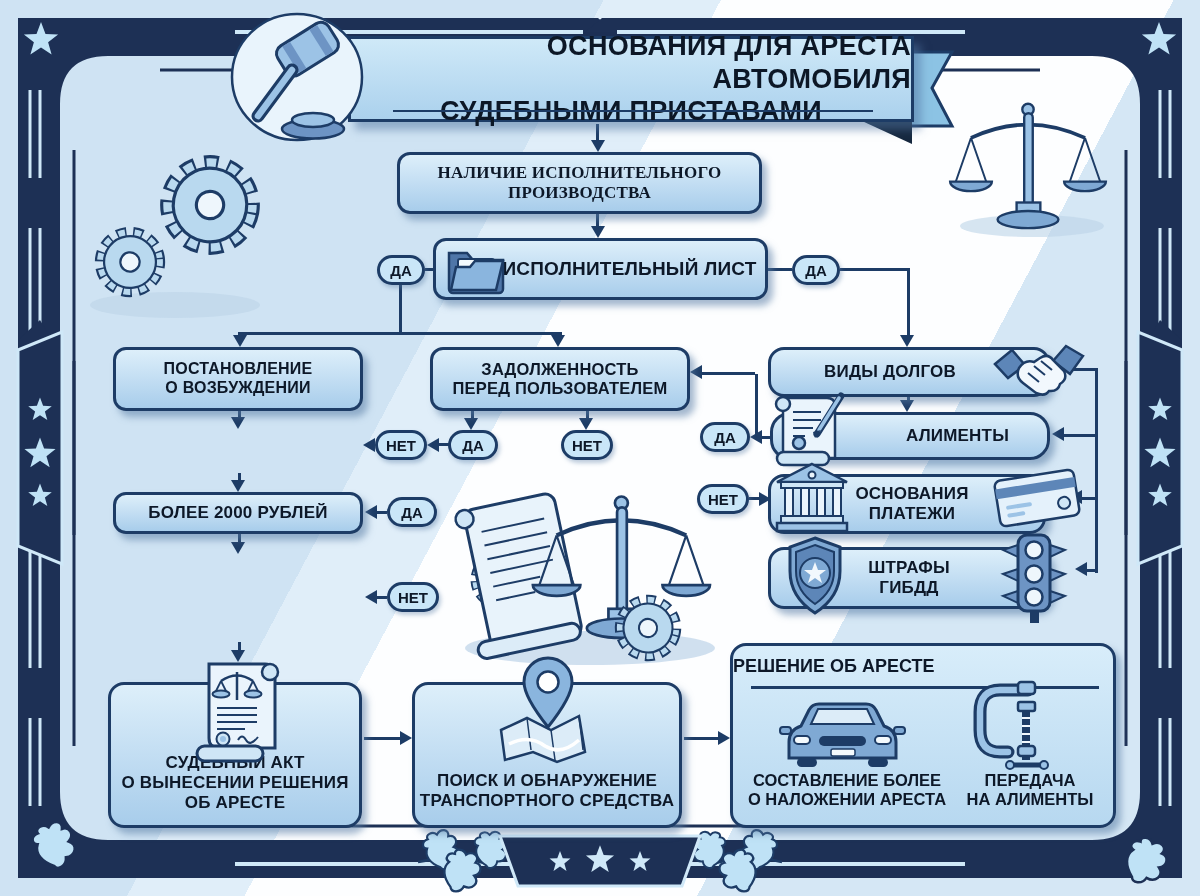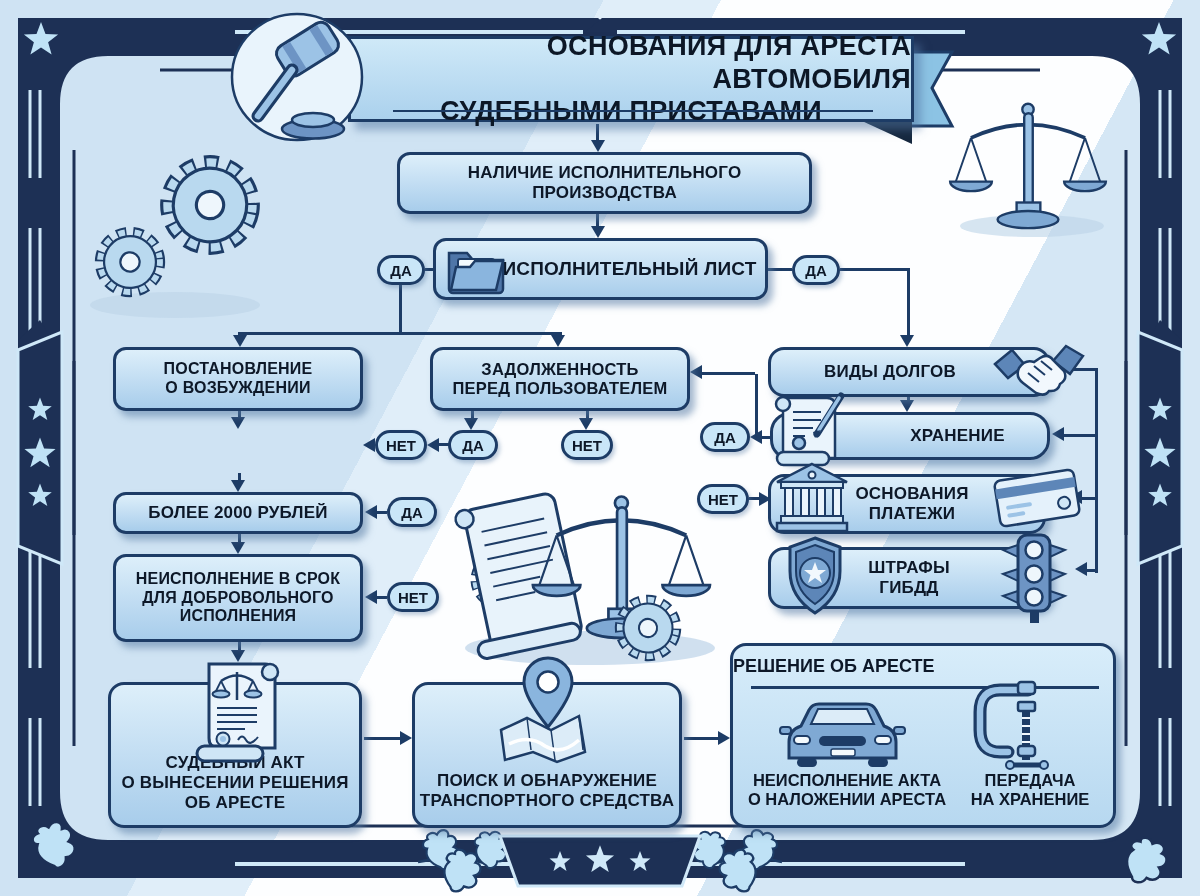--- a/index.html
+++ b/index.html
@@ -259,21 +259,21 @@
   <div class="ah left" style="left:1070px;top:490px;"></div>
 
   <div class="ln" style="left:1087px;top:569px;width:8px;height:3px;"></div>
   <div class="ah left" style="left:1075px;top:562px;"></div>
 
   <div class="ln" style="left:364px;top:737px;width:36px;height:3px;"></div>
   <div class="ah right" style="left:400px;top:731px;"></div>
   <div class="ln" style="left:684px;top:737px;width:36px;height:3px;"></div>
   <div class="ah right" style="left:718px;top:731px;"></div>
 
-  <div class="node" style="left:397px;top:152px;width:415px;height:62px;">
+  <div class="node" style="left:397px;top:152px;width:365px;height:62px;font-family:Liberation Serif, serif;">
     <div class="node-label" style="font-size:17px;">НАЛИЧИЕ ИСПОЛНИТЕЛЬНОГО
 ПРОИЗВОДСТВА</div>
   </div>
 
   <div class="node" style="left:433px;top:238px;width:335px;height:62px;">
     <div class="node-label" style="font-size:19px;padding-left:58px;">ИСПОЛНИТЕЛЬНЫЙ ЛИСТ</div>
   </div>
   <svg class="icon-abs" style="left:445px;top:245px;" width="62" height="50" viewBox="0 0 62 50">
     <path d="M4,8 h18 l6,7 h30 v29 a4,4 0 0 1 -4,4 h-46 a4,4 0 0 1 -4,-4 z" fill="#4f76a8" stroke="#1d3c66" stroke-width="2.5"></path>
     <rect x="13" y="14" width="36" height="12" rx="2" fill="#f4fafd" stroke="#1d3c66" stroke-width="2"></rect>
@@ -283,43 +283,38 @@
   <div class="node" style="left:113px;top:347px;width:250px;height:64px;">
     <div class="node-label" style="font-size:16px;">ПОСТАНОВЛЕНИЕ
 О ВОЗБУЖДЕНИИ</div>
   </div>
 
 
   <div class="node" style="left:113px;top:492px;width:250px;height:42px;">
     <div class="node-label" style="font-size:17px;">БОЛЕЕ 2000 РУБЛЕЙ</div>
   </div>
 
-  <div class="node" style="left:113px;top:554px;width:250px;height:88px;">
-    <div class="node-label" style="font-size:16px;">НЕИСПОЛНЕНИЕ В СРОК
-ДЛЯ ДОБРОВОЛЬНОГО
-ИСПОЛНЕНИЯ</div>
-  </div>
 
   <div class="node" style="left:430px;top:347px;width:260px;height:64px;">
     <div class="node-label" style="font-size:16.5px;">ЗАДОЛЖЕННОСТЬ
 ПЕРЕД ПОЛЬЗОВАТЕЛЕМ</div>
   </div>
 
   <div class="node" style="left:768px;top:347px;width:282px;height:50px;border-radius:16px;padding-left:47px;">
     <div class="node-label" style="font-size:17px;padding-right:85px;">ВИДЫ ДОЛГОВ</div>
   </div>
   <svg class="icon-abs" style="left:992px;top:340px;" width="94" height="68" viewBox="0 0 94 68">
     <polygon points="3,24 20,10 33,25 16,38" fill="#5d86b8" stroke="#1d3c66" stroke-width="2.5"></polygon>
     <polygon points="91,16 74,6 61,21 78,34" fill="#5d86b8" stroke="#1d3c66" stroke-width="2.5"></polygon>
     <path d="M27,28 q6,-9 15,-6 l6,-4 q8,-5 13,2 l11,11 q4,8 -4,13 q-2,8 -11,7 q-4,6 -13,2 l-13,-10 q-8,-6 -4,-15 z" fill="#f2f8fd" stroke="#1d3c66" stroke-width="2.5"></path>
     <path d="M42,26 l11,9 M49,21 l11,9 M36,33 l11,9" stroke="#1d3c66" stroke-width="2" fill="none"></path>
   </svg>
 
   <div class="node" style="left:770px;top:412px;width:280px;height:48px;border-radius:20px;">
-    <div class="node-label" style="font-size:17px;padding-left:95px;">ХРАНЕНИЕ</div>
+    <div class="node-label" style="font-size:17px;padding-left:95px;">АЛИМЕНТЫ</div>
   </div>
   <svg class="icon-abs" style="left:768px;top:390px;" width="86" height="86" viewBox="0 0 86 86">
     <path d="M15,8 h44 q8,0 8,8 v52 h-44 q-8,0 -8,-8 z" fill="#eaf4fc" stroke="#1d3c66" stroke-width="2.5"></path>
     <circle cx="15" cy="14" r="7" fill="#cfe6f6" stroke="#1d3c66" stroke-width="2.5"></circle>
     <rect x="9" y="62" width="52" height="13" rx="6.5" fill="#cfe6f6" stroke="#1d3c66" stroke-width="2.5"></rect>
     <path d="M25,22 h28 M25,30 h28 M25,38 h20 M25,46 h12" stroke="#1d3c66" stroke-width="2" fill="none"></path>
     <circle cx="31" cy="53" r="6" fill="#9cc3e6" stroke="#1d3c66" stroke-width="2.5"></circle>
     <path d="M73,6 L49,44" stroke="#1d3c66" stroke-width="7" stroke-linecap="round"></path>
     <path d="M71,8 L51,40" stroke="#9cc3e6" stroke-width="3.5" stroke-linecap="round"></path>
     <polygon points="47,48 53,40 45,42" fill="#1d3c66"></polygon>
@@ -403,24 +398,24 @@
     <path d="M9,75 L35,63 L59,75 L87,61 L93,97 L65,107 L41,97 L13,105 Z" fill="#dcecf8" stroke="#1d3c66" stroke-width="2.5"></path>
     <path d="M35,63 L39,95 M59,75 L63,105 M87,61 L91,95" stroke="#1d3c66" stroke-width="1.5" fill="none"></path>
     <path d="M17,89 q20,-10 36,2 q16,10 34,-6" stroke="#ffffff" stroke-width="3.5" fill="none"></path>
     <path d="M56,3 a24,24 0 0 1 24,24 q0,15 -24,45 q-24,-30 -24,-45 a24,24 0 0 1 24,-24 z" fill="#8ab5de" stroke="#1d3c66" stroke-width="3"></path>
     <circle cx="56" cy="27" r="10.5" fill="#ffffff" stroke="#1d3c66" stroke-width="2.5"></circle>
   </svg>
 
   <div class="panel">
     <div class="panel-title">РЕШЕНИЕ ОБ АРЕСТЕ</div>
     <div class="panel-divider"></div>
-    <div class="panel-item-label" style="left:14px;top:125px;width:200px;">НЕИСПОЛНЕНИЕ АКТА
+    <div class="panel-item-label" style="left:14px;top:125px;width:200px;">СОСТАВЛЕНИЕ БОЛЕЕ
 О НАЛОЖЕНИИ АРЕСТА</div>
     <div class="panel-item-label" style="left:218px;top:125px;width:158px;">ПЕРЕДАЧА
-НА ХРАНЕНИЕ</div>
+НА АЛИМЕНТЫ</div>
   </div>
   <svg class="icon-abs" style="left:775px;top:692px;" width="135" height="80" viewBox="0 0 135 80">
     <path d="M14,66 V50 q0,-12 12,-16 l8,-16 q3,-6 10,-6 h47 q7,0 10,6 l8,16 q12,4 12,16 v16 z" fill="#7fa9d4" stroke="#1d3c66" stroke-width="3"></path>
     <path d="M36,32 L43,17 H92 L99,32 Z" fill="#dcecf8" stroke="#1d3c66" stroke-width="2"></path>
     <rect x="19" y="44" width="16" height="8" rx="4" fill="#f4fafd" stroke="#1d3c66" stroke-width="2"></rect>
     <rect x="100" y="44" width="16" height="8" rx="4" fill="#f4fafd" stroke="#1d3c66" stroke-width="2"></rect>
     <rect x="44" y="44" width="47" height="10" rx="5" fill="#1d3c66"></rect>
     <rect x="56" y="57" width="24" height="7" rx="2" fill="#f4fafd" stroke="#1d3c66" stroke-width="1.5"></rect>
     <rect x="22" y="66" width="20" height="9" rx="4.5" fill="#1d3c66"></rect>
     <rect x="93" y="66" width="20" height="9" rx="4.5" fill="#1d3c66"></rect>

